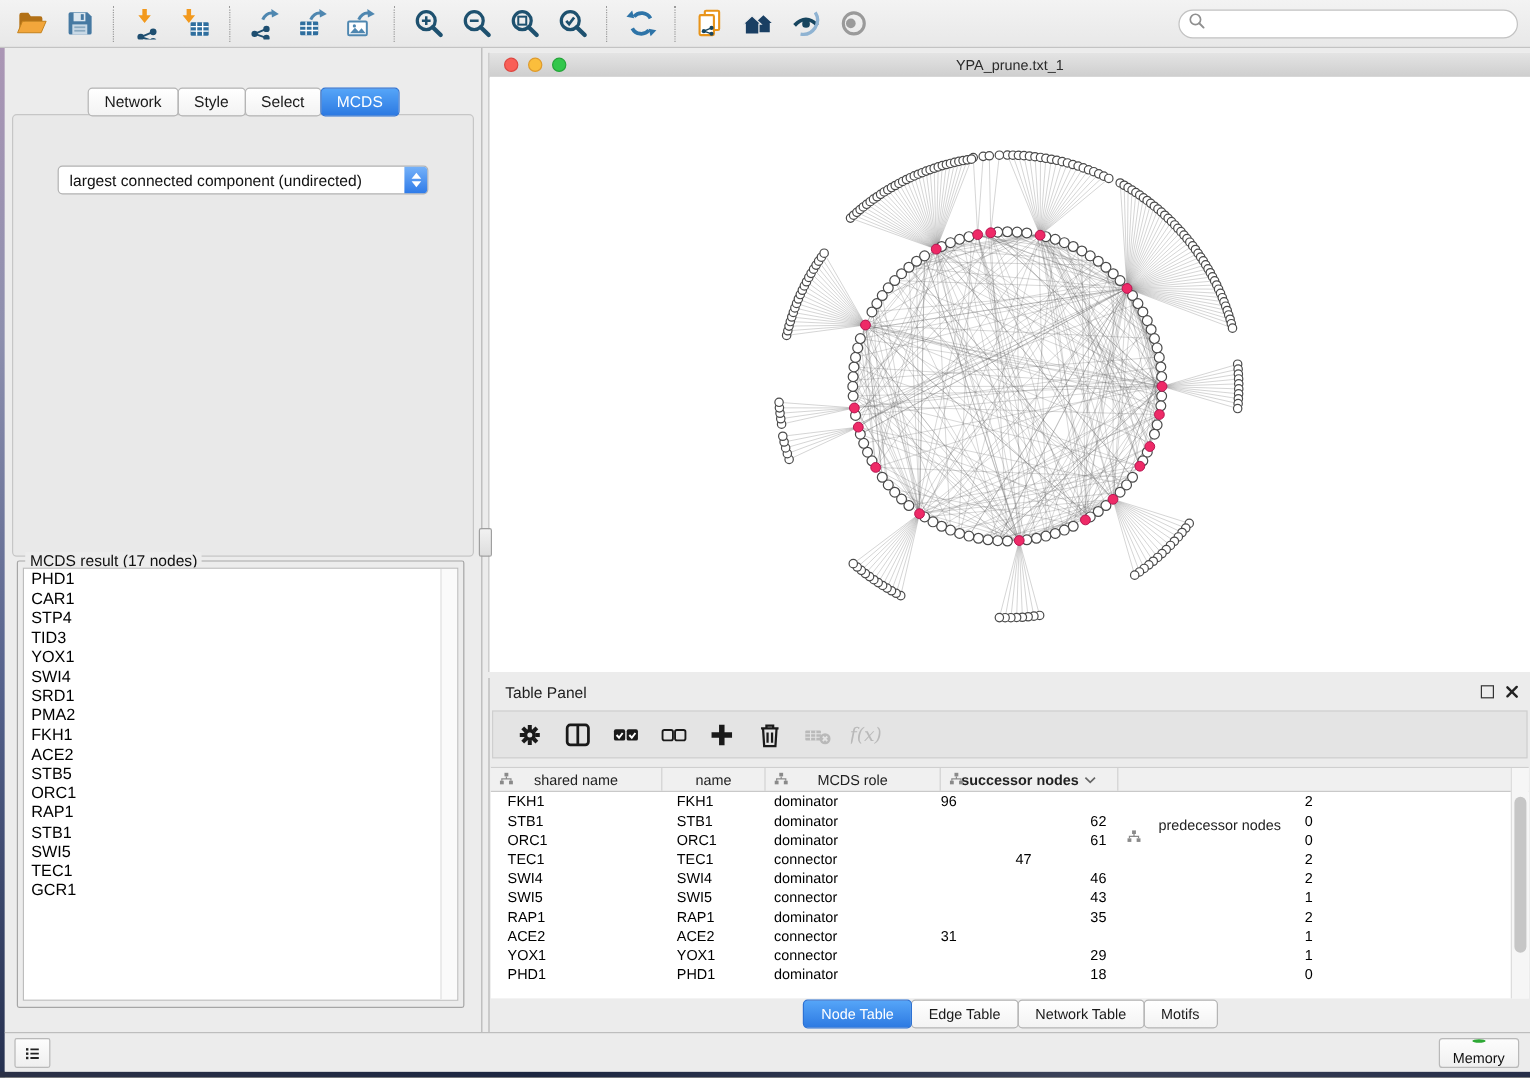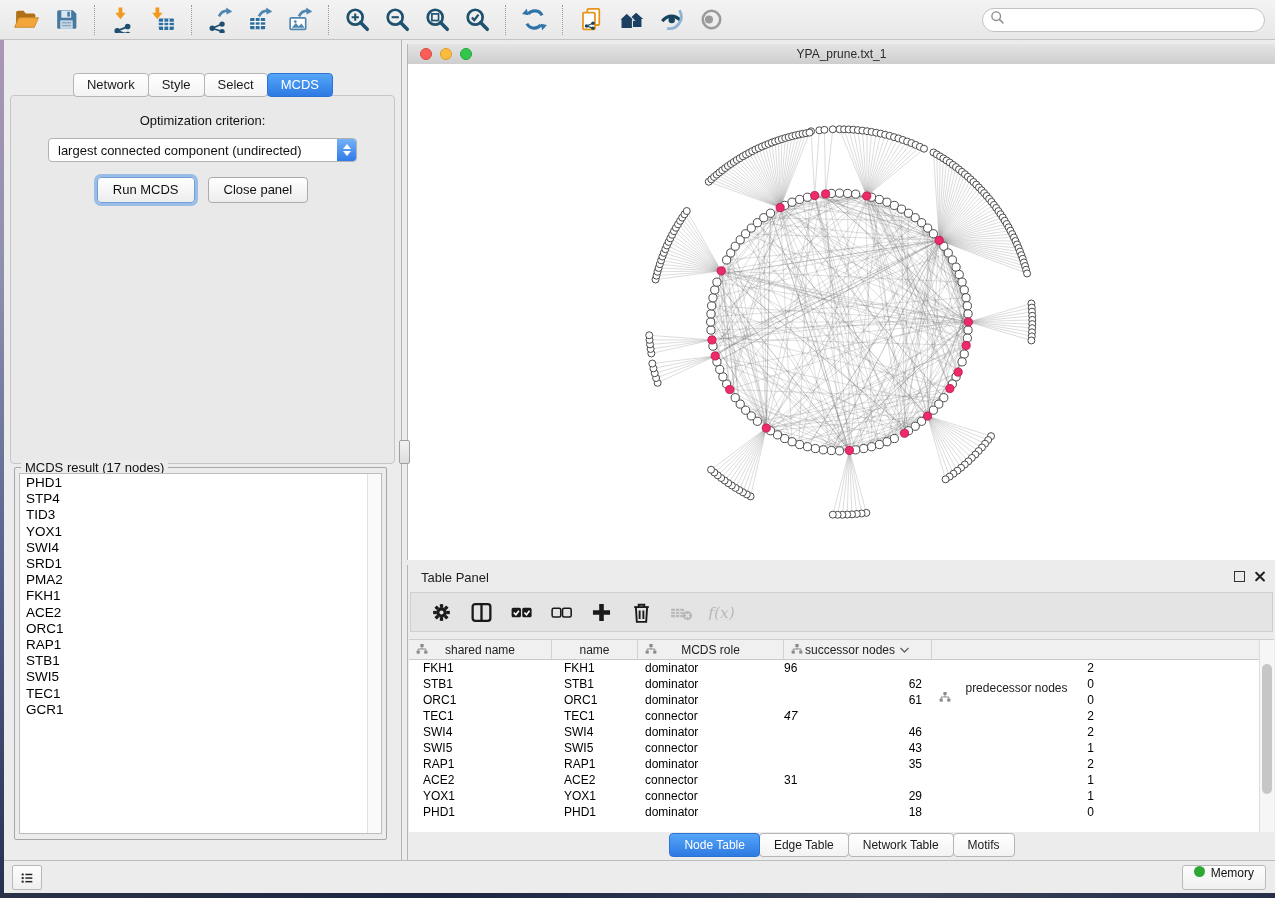--- a/index.html
+++ b/index.html
@@ -89,21 +89,21 @@
   .t-scroll{position:absolute;right:0;top:0;bottom:0;width:14px;background:#f6f6f6;border-left:1px solid #ddd;}
   .t-thumb{position:absolute;left:2px;right:2px;top:24px;height:130px;background:#c6c6c6;border-radius:6px;}
   .t-tabs{position:absolute;left:0;right:0;bottom:3px;height:24px;display:flex;justify-content:center;}
   .t-tabs .seg-tab{font-size:12px;padding:3px 14px 4px;}
   
   .statusbar{position:absolute;left:4px;top:860px;width:1271px;height:33px;background:#ececec;
     border-top:1px solid #bdbdbd;box-sizing:border-box;}
   .sb-left-btn{position:absolute;left:8px;top:4px;width:30px;height:25px;background:linear-gradient(#fdfdfd,#efefef);
     border:1px solid #b9b9b9;border-radius:2px;display:flex;align-items:center;justify-content:center;}
   .memory-btn{position:absolute;right:9px;top:4px;height:25px;background:linear-gradient(#fdfdfd,#f0f0f0);
-    border:1px solid #b9b9b9;border-radius:3px;display:flex;gap:6px;padding:0 11px;box-sizing:border-box;}
+    border:1px solid #b9b9b9;border-radius:3px;display:flex;align-items:center;gap:6px;padding:0 11px;box-sizing:border-box;flex-direction:column;}
   .memory-dot{width:11px;height:11px;border-radius:50%;background:#2EA835;}
   .memory-label{font-size:12px;color:#111;}
 </style>
 </head>
 <body>
 
 <div class="screen">
 
   <div class="toolbar">
     <div id="tb-buttons" style="display:flex;align-items:center;">
@@ -266,46 +266,43 @@
   <div class="wall-bottom"></div>
 
   <div class="cpanel">
     <div class="cp-tabs" id="cp-tabs">
         <button class="seg-tab">Network</button>
         <button class="seg-tab">Style</button>
         <button class="seg-tab">Select</button>
         <button class="seg-tab active">MCDS</button>
       </div>
     <div class="cp-body">
-      <div class="crit-label">Optimization criterion:</div>
       <div class="crit-select">
         <span class="crit-value">largest connected component (undirected)</span>
         <span class="stepper">
             <span class="up"></span>
             <span class="dn"></span>
           </span>
       </div>
-      <div class="cp-buttons">
-        <button class="btn focused">Run MCDS</button>
-        <button class="btn">Close panel</button>
-      </div>
     </div>
     <div class="mcds-box">
       <span class="mcds-legend">MCDS result (17 nodes)</span>
       <div class="mcds-list" id="mcds-list">
         <div class="mcds-track"></div>
       <div>PHD1</div>
+          <div>CAR1</div>
           <div>STP4</div>
           <div>TID3</div>
           <div>YOX1</div>
           <div>SWI4</div>
           <div>SRD1</div>
           <div>PMA2</div>
           <div>FKH1</div>
           <div>ACE2</div>
+          <div>STB5</div>
           <div>ORC1</div>
           <div>RAP1</div>
           <div>STB1</div>
           <div>SWI5</div>
           <div>TEC1</div>
           <div>GCR1</div>
         </div>
     </div>
   </div>
 
@@ -1203,21 +1200,21 @@
             <span class="colicon"><svg width="12" height="12" viewBox="0 0 12 12">
                 <g fill="#8a8a8a">
                   <rect x="4.4" y="1" width="3.2" height="3"></rect>
                   <rect x="0.6" y="7.6" width="3.2" height="3"></rect>
                   <rect x="8.2" y="7.6" width="3.2" height="3"></rect>
                 </g>
                 <path d="M6 4 v2 M2.2 7.6 v-1.6 h7.6 v1.6" stroke="#8a8a8a" fill="none"></path>
               </svg></span>
             <span>MCDS role</span>
           </div>
-          <div class="th" style="width: 148px;">
+          <div class="th" style="width: 148px; font-weight: bold;">
             <span class="colicon"><svg width="12" height="12" viewBox="0 0 12 12">
                 <g fill="#8a8a8a">
                   <rect x="4.4" y="1" width="3.2" height="3"></rect>
                   <rect x="0.6" y="7.6" width="3.2" height="3"></rect>
                   <rect x="8.2" y="7.6" width="3.2" height="3"></rect>
                 </g>
                 <path d="M6 4 v2 M2.2 7.6 v-1.6 h7.6 v1.6" stroke="#8a8a8a" fill="none"></path>
               </svg></span>
             <span>successor nodes</span>
             <span><svg width="11" height="8" viewBox="0 0 11 8">
@@ -1256,21 +1253,21 @@
             <div class="td" style="width: 143px; text-align: left; padding-left: 14px;">ORC1</div>
             <div class="td" style="width: 86px; text-align: left; padding-left: 12px;">ORC1</div>
             <div class="td" style="width: 146px; text-align: left; padding-left: 7px;">dominator</div>
             <div class="td" style="width: 148px; text-align: right; padding-right: 10px;">61</div>
             <div class="td" style="width: 170px; text-align: right; padding-right: 8px;">0</div>
           </div>
           <div class="tr">
             <div class="td" style="width: 143px; text-align: left; padding-left: 14px;">TEC1</div>
             <div class="td" style="width: 86px; text-align: left; padding-left: 12px;">TEC1</div>
             <div class="td" style="width: 146px; text-align: left; padding-left: 7px;">connector</div>
-            <div class="td" style="width: 148px; text-align: left; padding-right: 10px; font-style: italic;">47</div>
+            <div class="td" style="width: 148px; text-align: center; padding-right: 10px;">47</div>
             <div class="td" style="width: 170px; text-align: right; padding-right: 8px;">2</div>
           </div>
           <div class="tr">
             <div class="td" style="width: 143px; text-align: left; padding-left: 14px;">SWI4</div>
             <div class="td" style="width: 86px; text-align: left; padding-left: 12px;">SWI4</div>
             <div class="td" style="width: 146px; text-align: left; padding-left: 7px;">dominator</div>
             <div class="td" style="width: 148px; text-align: right; padding-right: 10px;">46</div>
             <div class="td" style="width: 170px; text-align: right; padding-right: 8px;">2</div>
           </div>
           <div class="tr">

